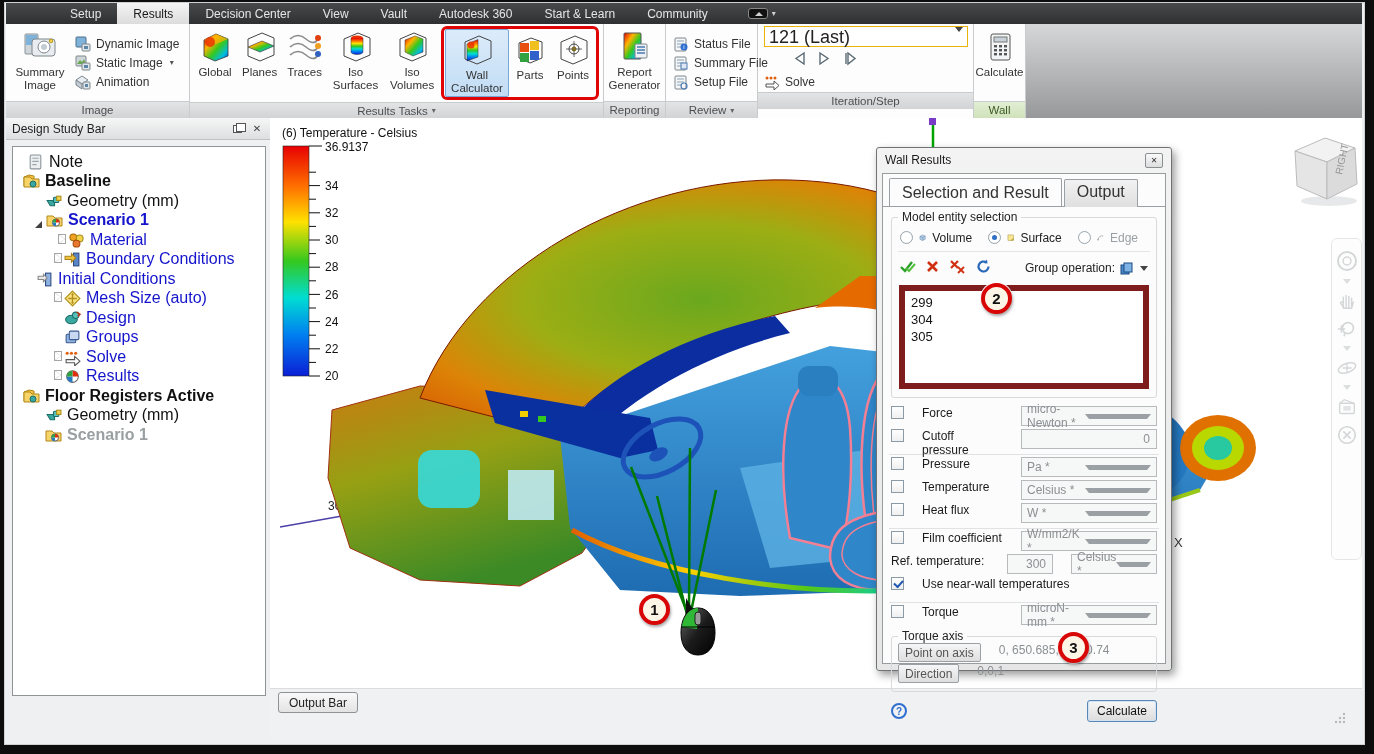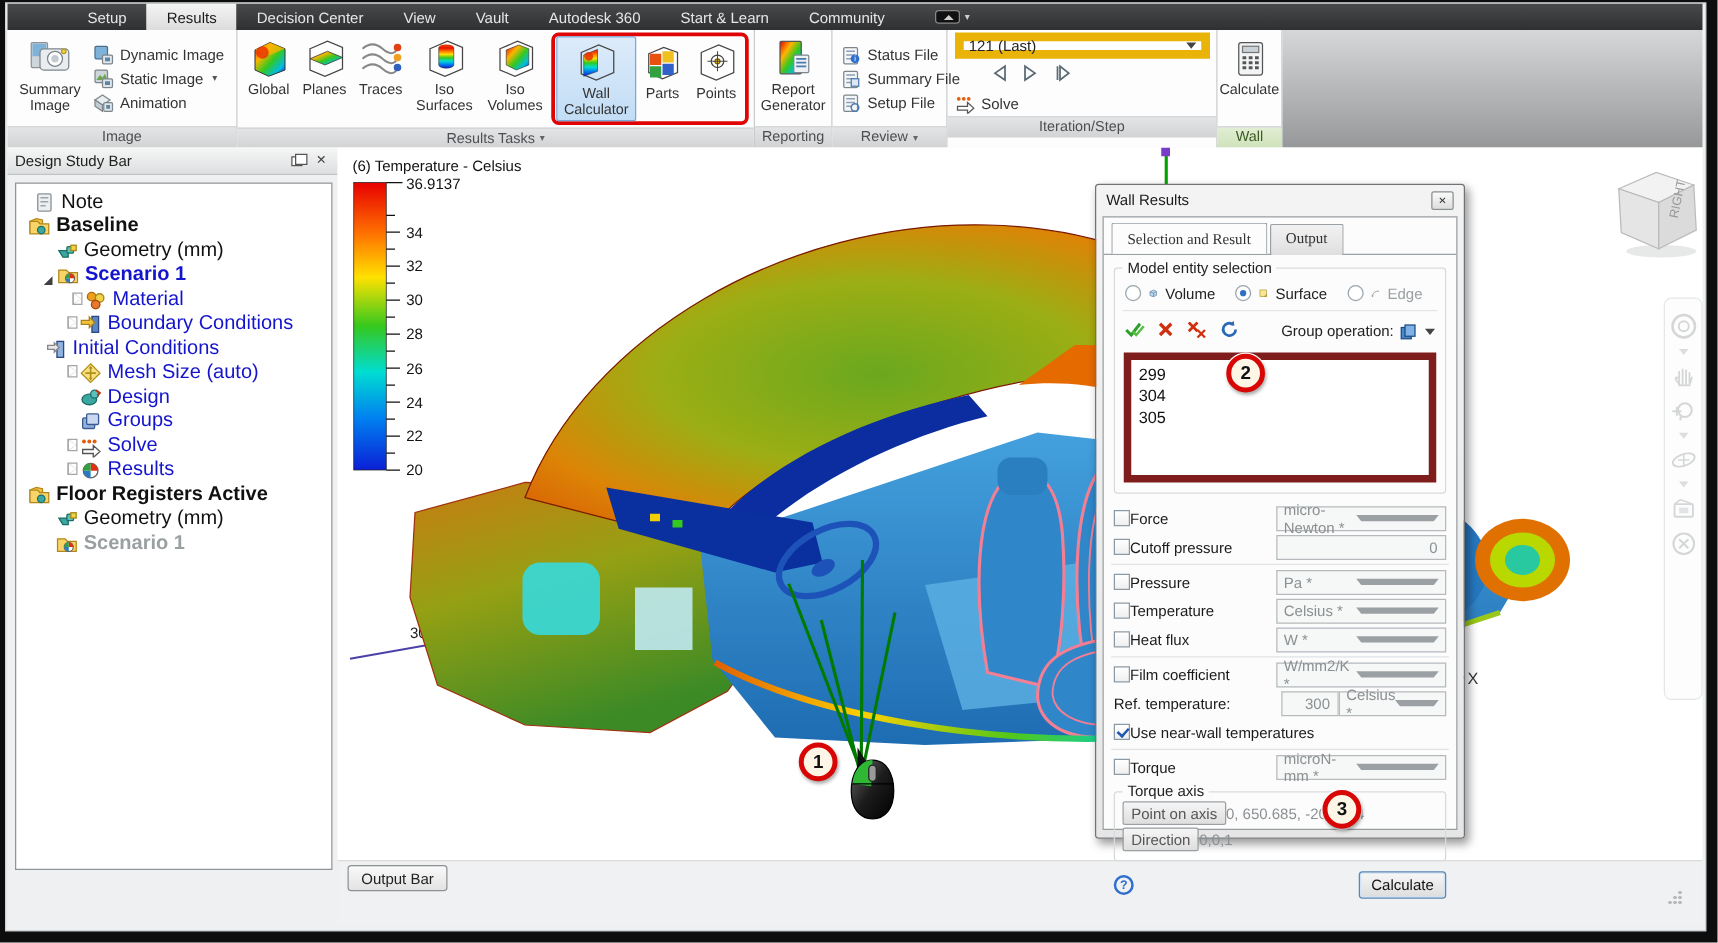--- a/index.html
+++ b/index.html
@@ -32,21 +32,21 @@
   .bigbtn .bicon { width:34px; height:34px; margin-bottom:2px; }
   .bigbtn.selected { background:linear-gradient(#dcebfa,#c2ddf5); border-color:#77a8d8; }
   .hl-wrap { display:flex; border:3px solid #e00404; border-radius:6px; margin:0 1px; }
 
   .stack { display:flex; flex-direction:column; justify-content:center; gap:3px; padding:0 4px; }
   .rsmall { display:flex; align-items:center; gap:5px; font-size:12px; color:#333; white-space:nowrap; }
   .rsmall .sicon { width:16px; height:16px; flex:0 0 16px; }
   .rsmall .dd { font-size:8px; color:#555; margin-left:2px; }
 
   .iter-body { display:flex; flex-direction:column; gap:4px; padding:2px 6px; width:216px; }
-  .iter-combo { height:21px; border:7px solid #eab308; background:#fff; display:flex; align-items:center; font-size:12px; color:#222; padding:0 4px; justify-content:space-between; }
+  .iter-combo { height:21px; border:1px solid #eab308; background:#fff; display:flex; align-items:flex-start; font-size:18px; color:#222; padding:0 4px; justify-content:space-between; }
   .ca { width:0; height:0; border-left:4px solid transparent; border-right:4px solid transparent; border-top:5px solid #444; }
   .playrow { display:flex; gap:10px; align-items:center; padding-left:2px; }
   .ribbon-empty { flex:1; background:linear-gradient(#d6d7d8,#969899); border-right:none; margin:0; }
 
   
   .panel { position:absolute; left:6px; top:118px; width:264px; height:622px; background:#eef0f1; }
   .panel-title { height:22px; background:linear-gradient(#f6f6f6,#dddfe0); border-bottom:1px solid #bfc3c5;
     display:flex; align-items:center; font-size:12px; color:#222; padding:0 6px; }
   .panel-title .sp { flex:1; }
   .wicon { width:14px; height:13px; display:flex; align-items:center; justify-content:center; font-size:10px; color:#444; margin-left:6px; }
@@ -73,34 +73,34 @@
 
   
   .dialog { position:absolute; left:876px; top:147px; width:296px; height:524px;
     background:linear-gradient(#f3f3f3,#e6e6e6); border:1px solid #6f7375; border-radius:3px;
     box-shadow:3px 4px 8px rgba(0,0,0,.4); font-size:12px; color:#222; }
   .dlg-title { height:24px; display:flex; align-items:center; padding:0 8px; font-size:12px; color:#1a1a1a; }
   .dlg-close { margin-left:auto; width:18px; height:15px; border:1px solid #8a8f91; border-radius:2px; background:linear-gradient(#fafafa,#dedede);
     display:flex; align-items:center; justify-content:center; font-size:8px; color:#333; }
   .dlg-body { position:absolute; left:5px; right:5px; top:25px; bottom:6px; background:#fcfcfc; border:1px solid #979c9f; border:1px solid #979c9f; padding:6px 8px 4px; }
   .tabs { display:flex; border-bottom:1px solid #9aa0a3; margin:-6px -8px 6px; padding:4px 6px 0; gap:2px; }
-  .tab { padding:3px 12px 4px; font-size:12px; border:1px solid #9aa0a3; border-bottom:none; border-radius:2px 2px 0 0; background:linear-gradient(#f2f2f2,#dfdfdf); color:#333; position:relative; top:1px;font-family:Liberation Serif, serif; }
+  .tab { padding:3px 12px 4px; font-size:16px; border:1px solid #9aa0a3; border-bottom:none; border-radius:2px 2px 0 0; background:linear-gradient(#f2f2f2,#dfdfdf); color:#333; position:relative; top:1px; }
   .tab.active { background:#fcfcfc; top:0px; padding-top:5px; }
   .gbox { border:1px solid #d7dadb; border-radius:3px; padding:4px 6px 6px; position:relative; margin-bottom:8px; }
   .gbox-label { position:absolute; top:-8px; left:6px; background:#fcfcfc; padding:0 4px; font-size:12px; color:#222; }
   .radio-row { display:flex; align-items:center; gap:6px; padding:8px 2px 6px; border-bottom:1px solid #e3e5e6; }
   .radio { width:13px; height:13px; border-radius:50%; border:1px solid #9aa5ad; background:radial-gradient(#fff 55%,#e8ecee); position:relative; flex:0 0 13px; }
   .radio.sel::after { content:""; position:absolute; left:3px; top:3px; width:5px; height:5px; border-radius:50%; background:#2f6fc4; }
   .radio-lbl { margin-right:10px; }
   .radio-lbl.dis { color:#9aa0a3; }
   .mini { width:15px; height:15px; }
   .toolrow { display:flex; align-items:center; gap:10px; padding:7px 2px 6px; }
   .toolrow .right { margin-left:auto; display:flex; align-items:center; gap:5px; }
   .listbox { border:6px solid #7f1d1d; background:#fff; height:104px; margin:2px 1px 2px; padding:3px 6px; font-size:13px; line-height:17px; color:#111; }
-  .prow { display:flex; align-items:center; height:23px; gap:0; }
+  .prow { display:flex; align-items:flex-start; height:23px; gap:18px; }
   .psep { border-top:1px solid #e0e2e3; margin:2px -2px; }
   .chkbox { width:13px; height:13px; border:1px solid #8c9aa6; background:linear-gradient(#fff,#efefef); position:relative; flex:0 0 13px; }
   .chkbox.on::after { content:""; position:absolute; left:2px; top:2px; width:7px; height:4px; border-left:2px solid #2057b0; border-bottom:2px solid #2057b0; transform:rotate(-48deg); }
   .plabel { flex:1; color:#1a1a1a; }
   .combo { width:136px; height:20px; border:1px solid #b6babd; background:#f6f7f7; color:#8b9093; display:flex; align-items:center; padding:0 5px; }
   .combo span { flex:1; font-size:12px; }
   .combo .ca { border-top-color:#9aa0a3; }
   .tbox { height:20px; border:1px solid #b6babd; background:#f6f7f7; color:#8b9093; font-size:12px; display:flex; align-items:center; justify-content:flex-end; padding:0 6px; }
   .sbtn { height:19px; border:1px solid #9aa0a3; border-radius:2px; background:linear-gradient(#f6f6f6,#dedede); color:#555; font-size:12px; padding:0 6px; display:flex; align-items:center; }
   .axisval { color:#8b9093; font-size:12px; }

